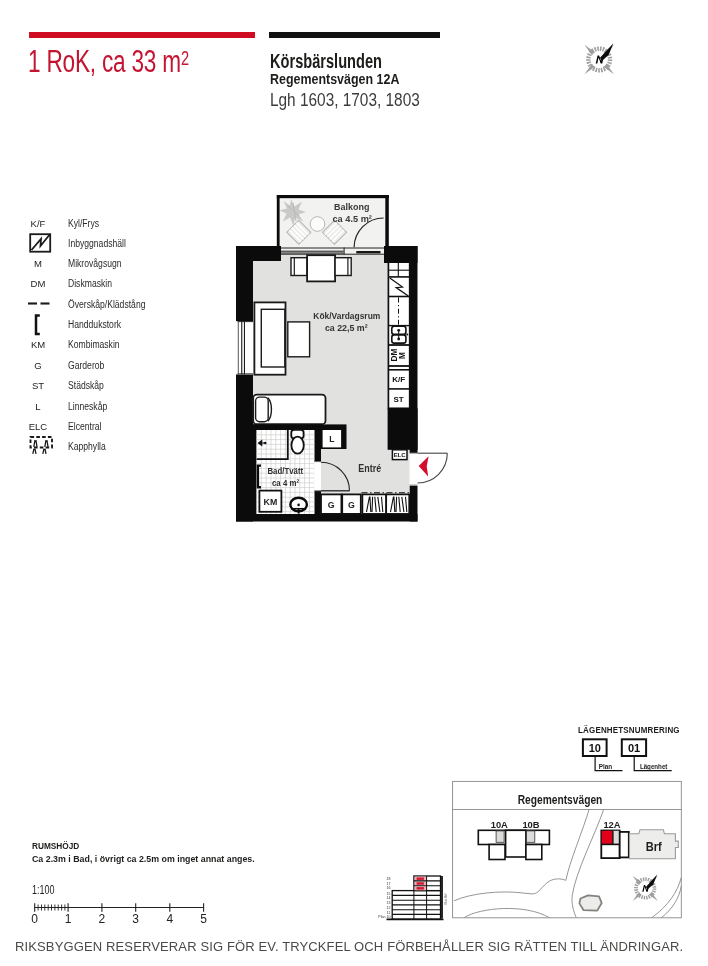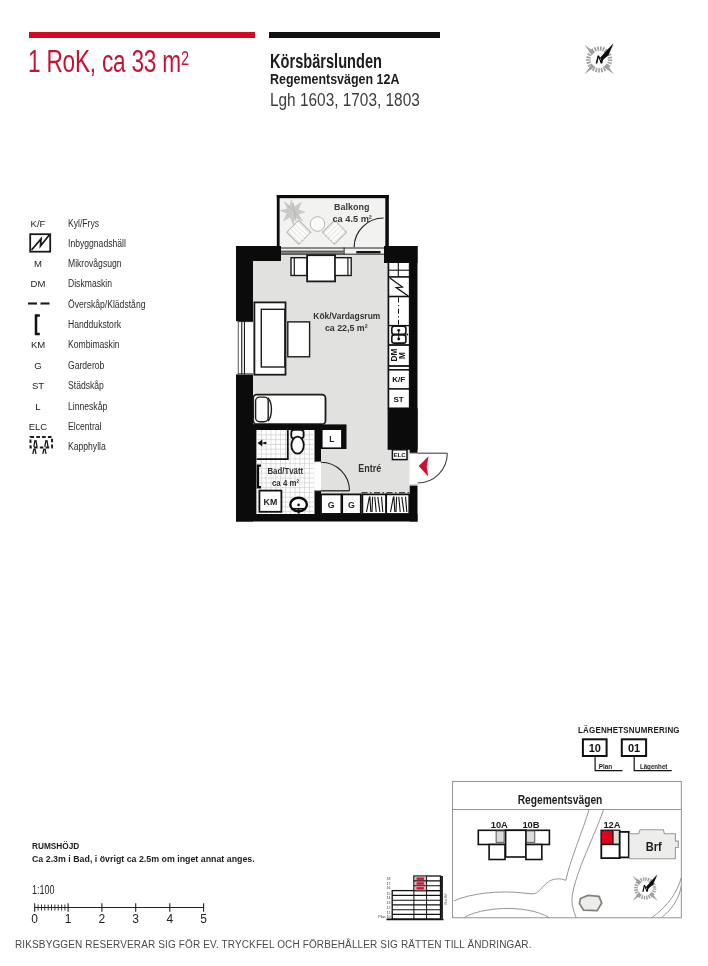--- a/index.html
+++ b/index.html
@@ -453,13 +453,13 @@
   <g font-size="12" fill="#222" text-anchor="middle">
     <text x="34.7" y="923.3">0</text>
       <text x="68.1" y="923.3">1</text>
       <text x="101.9" y="923.3">2</text>
       <text x="135.7" y="923.3">3</text>
       <text x="169.8" y="923.3">4</text>
       <text x="203.6" y="923.3">5</text>
   </g>
 </svg>
 
-<div class="abs" style="left:15px;top:939px;font-size:10px;color:#4a4a48;white-space:nowrap;letter-spacing:0.13px;">RIKSBYGGEN RESERVERAR SIG FÖR EV. TRYCKFEL OCH FÖRBEHÅLLER SIG RÄTTEN TILL ÄNDRINGAR.</div>
+<div class="abs" style="left:15px;top:939px;font-size:13px;color:#4a4a48;white-space:nowrap;letter-spacing:0.13px;">RIKSBYGGEN RESERVERAR SIG FÖR EV. TRYCKFEL OCH FÖRBEHÅLLER SIG RÄTTEN TILL ÄNDRINGAR.</div>
 
 </body></html>

